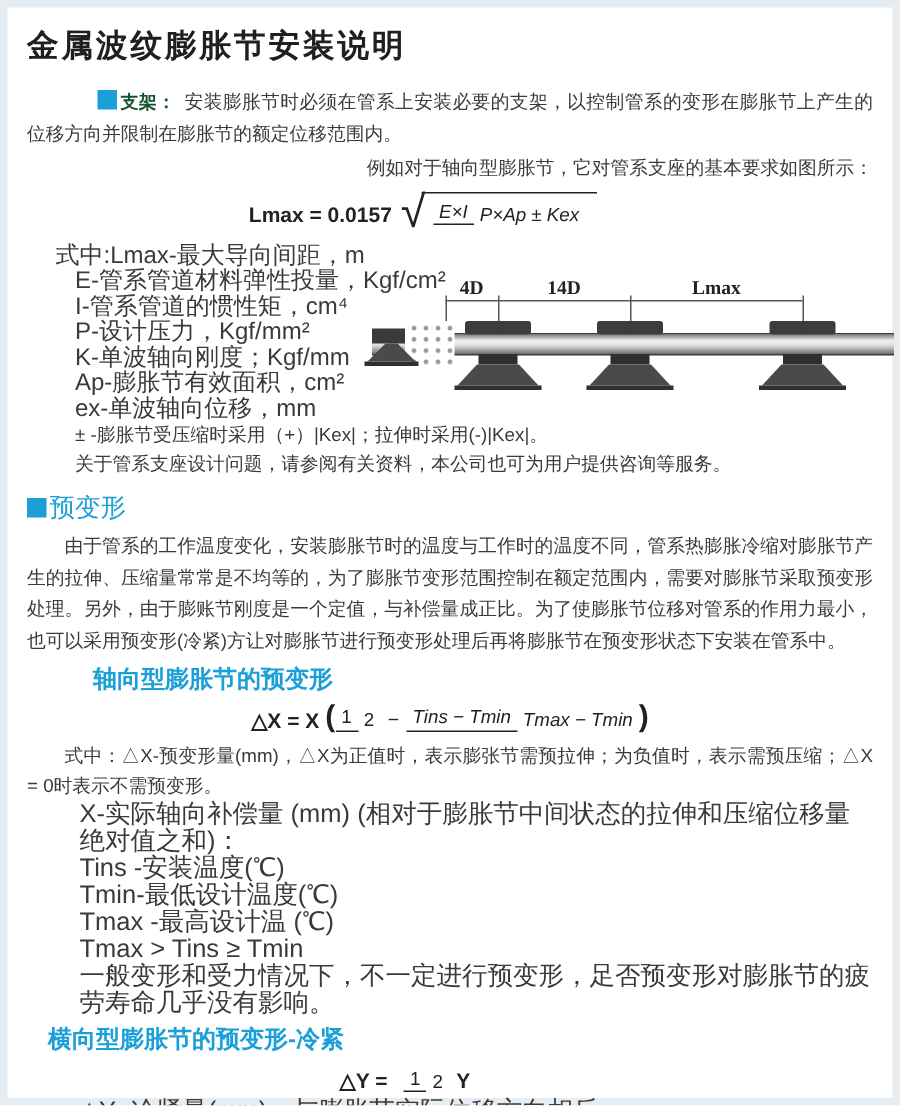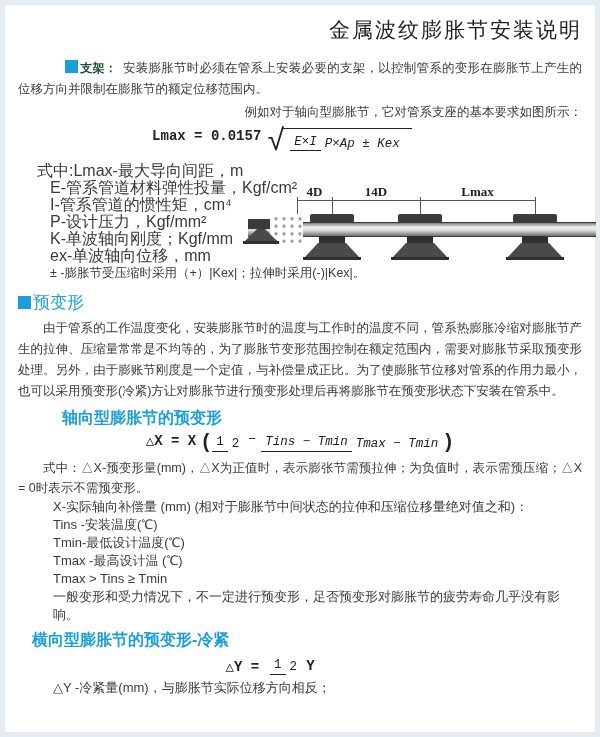--- a/index.html
+++ b/index.html
@@ -7,35 +7,35 @@
     width:600px;height:737px;box-sizing:border-box;
     background:#fff;
     box-shadow: inset 0 0 0 5px #e6edf2;
     padding:14px 18px;
     font-family:"Liberation Sans", sans-serif;
     color:#3a3a3a;
     overflow:hidden;
     position:relative;
   }
   .title{
-    text-align:right;font-size:21px;font-weight:normal;color:#1f1f1f;
+    text-align:left;font-size:21px;font-weight:bold;color:#1f1f1f;
     letter-spacing:2px;margin:2px 0 14px 0;
   }
   .para{font-size:12.5px;line-height:21px;text-align:justify;}
   .support-para{text-indent:47px;}
   .bullet{
     display:inline-block;width:13px;height:13px;background:#1b9fd8;
     margin-right:2px;vertical-align:-1px;
   }
   .sec-head-inline{font-size:12px;font-weight:bold;color:#14532d;margin-right:6px;}
   .example{font-size:12.5px;line-height:20px;text-indent:25px;margin-top:2px;text-align:right;}
 
   
-  .formula{display:flex;justify-content:center;
-    font-family:Liberation Mono, monospace;color:#222;}
+  .formula{display:flex;justify-content:center;align-items:center;
+    font-family:Liberation Sans, sans-serif;color:#222;}
   .f1{margin:6px 0 4px 0;transform:translateX(-18px);}
   .f-lhs{font-weight:bold;font-size:14px;margin-right:6px;}
   .sqrt{display:inline-flex;align-items:flex-start;}
   .sqrt .rad{font-size:30px;line-height:1;transform:translateY(-1px);margin-right:-3px;}
   .sqrt .radicand{border-top:1.5px solid #222;padding:3px 8px 0 8px;}
   .frac{display:inline-flex;flex-direction:row;align-items:center;line-height:1.15;font-size:12.5px;}
   .frac .num{padding:0 4px 1px 4px;border-bottom:1px solid #222;}
   .frac .den{padding:1px 4px 0 4px;}
   .it{font-style:italic;}
   .f2{margin:4px 0;}
@@ -77,21 +77,21 @@
     border-bottom:14px solid #4a4a4a;}
   .support .base{position:absolute;left:0;top:71px;width:58px;height:3px;background:#303030;}
 
   
   .sec-head-row{margin-top:10px;font-size:17px;font-weight:normal;color:#1b9fd8;line-height:20px;}
   .body-para{font-size:12.5px;line-height:21px;text-align:justify;text-indent:25px;margin-top:5px;}
   .sub-head{font-size:16px;font-weight:bold;color:#1b9fd8;margin-top:6px;line-height:20px;}
   .sub-head.axial{padding-left:44px;}
   .sub-head.lateral{padding-left:14px;}
   .axial-para{font-size:12.5px;line-height:19.5px;text-align:justify;text-indent:25px;}
-  .plain-line{font-size:13px;line-height:18px;padding-left:35px;}
+  .plain-line{font-size:17px;line-height:18px;padding-left:35px;}
   .plain-line.indent{padding-left:35px;}
 </style>
 </head>
 <body>
 
 <div class="page">
 
   <div class="title">金属波纹膨胀节安装说明</div>
 
   <div class="para support-para">
@@ -112,20 +112,21 @@
     </span>
   </div>
 
   <div class="support-wrap">
     <div class="def-list">
       <div class="def-item">式中:Lmax-最大导向间距，m</div>
       <div class="def-item sub">E-管系管道材料弹性投量，Kgf/cm²</div>
       <div class="def-item sub">I-管系管道的惯性矩，cm⁴</div>
       <div class="def-item sub">P-设计压力，Kgf/mm²</div>
       <div class="def-item sub">K-单波轴向刚度；Kgf/mm</div>
+      <div class="def-item sub">Ap-膨胀节有效面积，cm²</div>
       <div class="def-item sub">ex-单波轴向位移，mm</div>
     </div>
 
     <div class="diagram">
       <div class="dim-label" style="left:49px;width:35px;">4D</div>
       <div class="dim-label" style="left:84px;width:88px;">14D</div>
       <div class="dim-label" style="left:172px;width:115px;">Lmax</div>
       <div class="dim-line"></div>
       <div class="tick" style="left:49px;"></div>
       <div class="tick" style="left:84px;"></div>
@@ -151,20 +152,21 @@
       <div class="support" style="left:258px;">
         <div class="cap"></div>
           <div class="ublock"></div>
           <div class="trap"></div>
           <div class="base"></div>
       </div>
     </div>
   </div>
 
   <div class="note-line">± -膨胀节受压缩时采用（+）|Kex|；拉伸时采用(-)|Kex|。</div>
+  <div class="note-line">关于管系支座设计问题，请参阅有关资料，本公司也可为用户提供咨询等服务。</div>
 
   <div class="sec-head-row">
     <span class="bullet"></span><span>预变形</span>
   </div>
   <div class="body-para">由于管系的工作温度变化，安装膨胀节时的温度与工作时的温度不同，管系热膨胀冷缩对膨胀节产生的拉伸、压缩量常常是不均等的，为了膨胀节变形范围控制在额定范围内，需要对膨胀节采取预变形处理。另外，由于膨账节刚度是一个定值，与补偿量成正比。为了使膨胀节位移对管系的作用力最小，也可以采用预变形(冷紧)方让对膨胀节进行预变形处理后再将膨胀节在预变形状态下安装在管系中。</div>
 
   <div class="sub-head axial">轴向型膨胀节的预变形</div>
 
   <div class="formula f2">
     <span class="f-lhs">△X = X</span>

